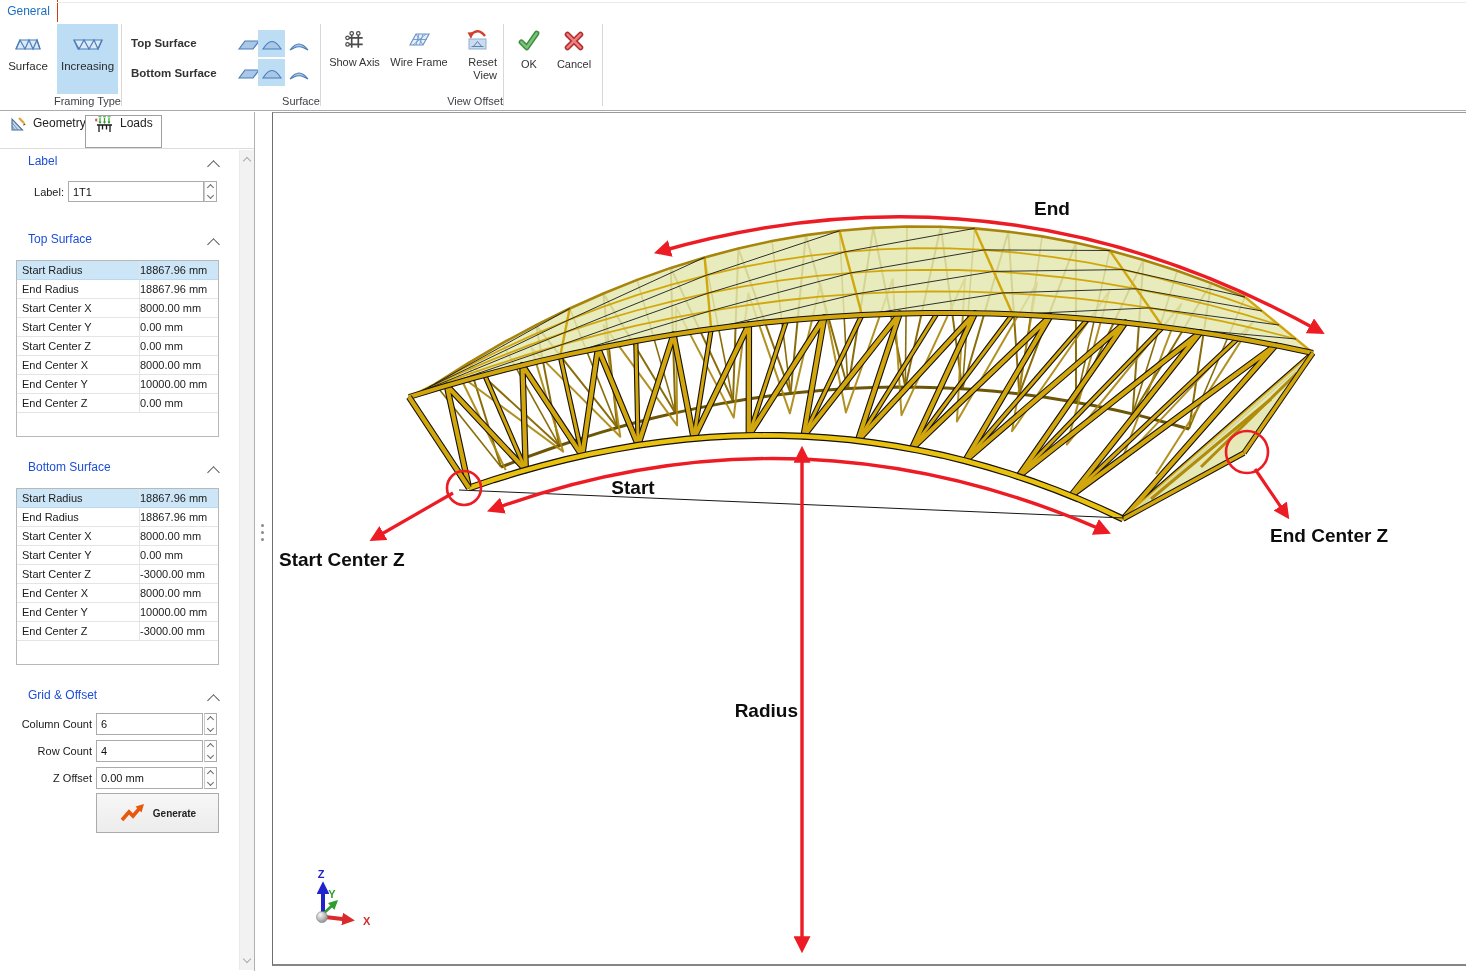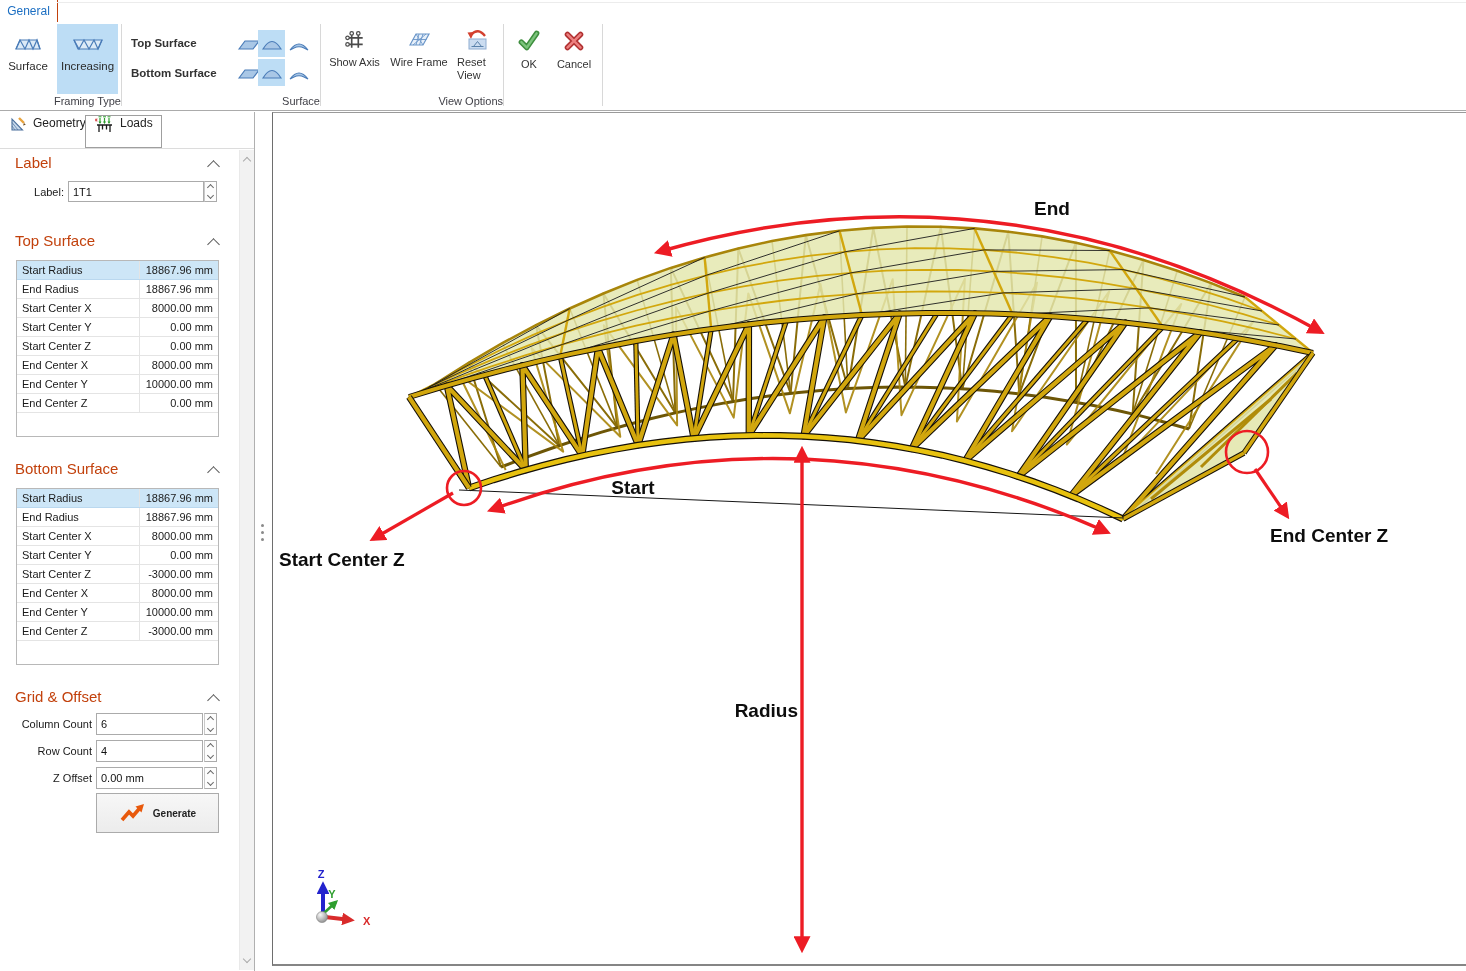--- a/index.html
+++ b/index.html
@@ -11,43 +11,43 @@
         color:#1B6EC2;font-size:12px;border-right:1px solid #c2410c;background:#fff;cursor:default}
   .rtopline{position:absolute;left:57px;top:2px;right:0;height:1px;background:#ececec}
   .rbtn{position:absolute;top:24px;height:70px;display:flex;flex-direction:column;align-items:center;
         justify-content:flex-start;font-size:11.5px;color:#2b2b2b;cursor:default}
   .rbtn svg{margin-top:12px;margin-bottom:8px}
   .rbtn.sel{background:#BDDDF5}
   .rlbl{position:absolute;font-size:11.5px;font-weight:bold;color:#333}
   .sic{position:absolute;display:flex;align-items:center;justify-content:center;cursor:default}
   .sic.sel{background:#BDDDF5}
   .vbtn{position:absolute;top:24px;height:74px;display:flex;flex-direction:column;align-items:center;
-        font-size:11px;color:#333;text-align:left;line-height:13px;cursor:default}
+        font-size:11px;color:#333;text-align:right;line-height:13px;cursor:default}
   .vbtn svg{margin-top:5px;margin-bottom:5px}
   .rcap{position:absolute;top:95px;height:14px;text-align:right;font-size:11px;color:#3F3F46}
   .rsep{position:absolute;top:24px;height:82px;width:1px;background:#d8d8d8}
   
   .side{position:absolute;left:0;top:112px;width:255px;height:859px;background:#fff;border-right:1px solid #b0b0b0;box-sizing:border-box}
   .ptab{position:absolute;display:flex;gap:6px;font-size:12px;color:#222;padding:0 8px;cursor:default}
   .ptab.boxed{border:1px solid #9f9f9f;background:#fff}
   .tabline{position:absolute;left:0;top:36px;width:254px;height:1px;background:#dcdcdc}
-  .sec-h{position:absolute;left:15px;font-size:15px;color:#c2410c;cursor:default}
+  .sec-h{position:absolute;left:28px;font-size:12px;color:#1d4ed8;cursor:default}
   .hchev{position:absolute;left:209px;width:8px;height:8px;border-left:1.7px solid #5a5a5a;border-top:1.7px solid #5a5a5a;transform:rotate(45deg);cursor:pointer}
   .flabel{position:absolute;left:0;width:92px;text-align:right;font-size:11px;color:#1a1a1a}
   .tb{position:absolute;border:1px solid #ABABAB;background:#fff;font-family:"Liberation Sans",sans-serif;
       font-size:11px;color:#111;text-align:left;padding:0 4px;outline:none;box-sizing:content-box}
   .spin{position:absolute;border:1px solid #ABABAB;border-left:1px solid #c9c9c9;background:#fdfdfd;
         display:flex;flex-direction:column;align-items:center;justify-content:space-evenly;box-sizing:border-box}
   .sarr{width:4px;height:4px;border-left:1.2px solid #6a6a6a;border-top:1.2px solid #6a6a6a;display:block}
   .sarr.up{transform:rotate(45deg)} .sarr.dn{transform:rotate(225deg)}
   .ptable{position:absolute;left:16px;width:201px;border:1px solid #b8b8b8;background:#fff;box-sizing:content-box}
   .trow{height:18px;display:flex;align-items:center;border-bottom:1px solid #e4e4e4;font-size:11px}
   .trow.hl{background:#CDE6F7;border-bottom-color:#bad8ef}
   .tl{width:117px;padding-left:5px;color:#1a1a1a;border-right:1px solid #e4e4e4;height:100%;display:flex;align-items:center}
-  .tv{flex:1;text-align:right;padding-right:5px;color:#1a1a1a}
+  .tv{flex:1;padding-right:5px;color:#1a1a1a}
   .genbtn{position:absolute;left:96px;top:681px;width:121px;height:38px;border:1px solid #ABABAB;
           background:linear-gradient(#f7f7f7,#ececec);display:flex;align-items:center;justify-content:center;gap:8px;
           font-size:10px;font-weight:bold;color:#222;cursor:pointer}
   .vscroll{position:absolute;left:239px;top:38px;width:15px;height:820px;background:#F2F2F2;border-left:1px solid #e9e9e9;box-sizing:border-box}
   .schev{position:absolute;left:4px;width:5px;height:5px;border-left:1.4px solid #ababab;border-top:1.4px solid #ababab}
   .schev.up{top:8px;transform:rotate(45deg)} .schev.dn{bottom:8px;transform:rotate(225deg)}
   
   .splitter{position:absolute;left:256px;top:112px;width:16px;height:859px;background:#fff;cursor:col-resize}
   .sdot{position:absolute;left:5px;width:3px;height:3px;border-radius:50%;background:#8a8a8a}
   .viewport{position:absolute;left:272px;top:112px;width:1194px;height:854px;background:#fff;
@@ -134,21 +134,21 @@
   </div>
   <div class="vbtn" style="left:452px;width:50px">
     <svg width="24" height="22" viewBox="0 0 24 22">
       <path d="M20,7 Q13,-2 6,6" stroke="#D3402E" stroke-width="2.3" fill="none"></path>
       <path d="M2.5,3.5 L9,3 L6,10 Z" fill="#D3402E"></path>
       <rect x="4" y="10" width="17" height="10" fill="#CBDCF0" stroke="#8FADD1" stroke-width="1"></rect>
       <path d="M6.5,17.5 H18.5 M8.5,17.5 L12.5,12.5 L16.5,17.5" stroke="#5a82ab" stroke-width="1" fill="none"></path>
     </svg>
     <span style="width:40px">Reset View</span>
   </div>
-  <div class="rcap" style="left:320px;width:183px">View Options</div>
+  <div class="rcap" style="left:320px;width:183px">View Offset</div>
   <div class="rsep" style="left:503px"></div>
 
   <div class="vbtn" style="left:506px;width:46px">
     <svg width="24" height="24" viewBox="0 0 22 22">
       <path d="M4,12 L9,17 L18,4" stroke="#3E8E3E" stroke-width="5" fill="none" stroke-linecap="round" stroke-linejoin="round"></path>
       <path d="M4,12 L9,17 L18,4" stroke="#7CC47C" stroke-width="2.2" fill="none" stroke-linecap="round" stroke-linejoin="round"></path>
     </svg>
     <span>OK</span>
   </div>
   <div class="vbtn" style="left:551px;width:46px">

